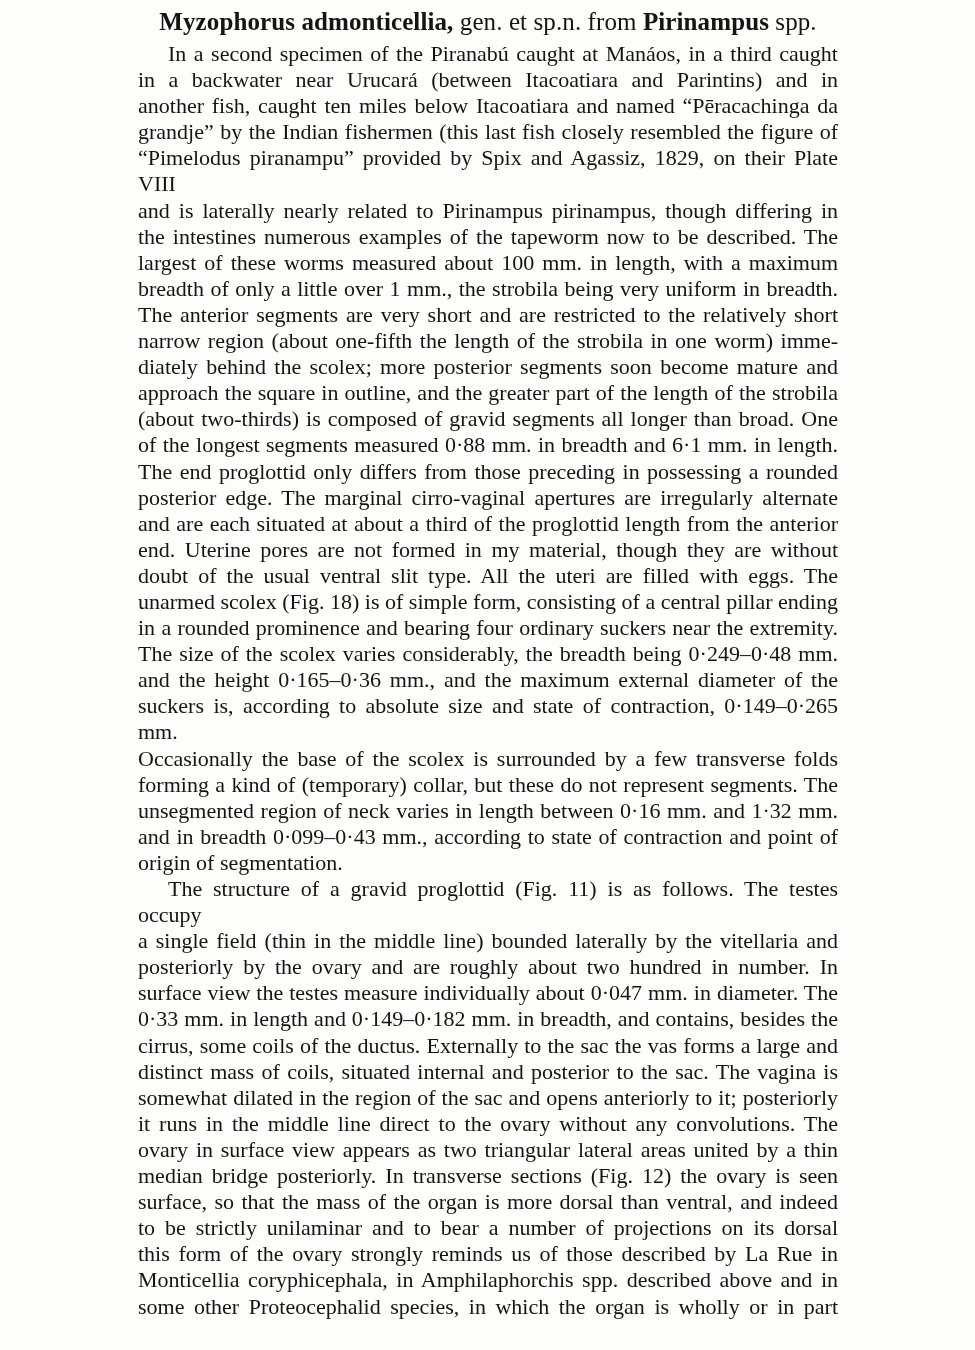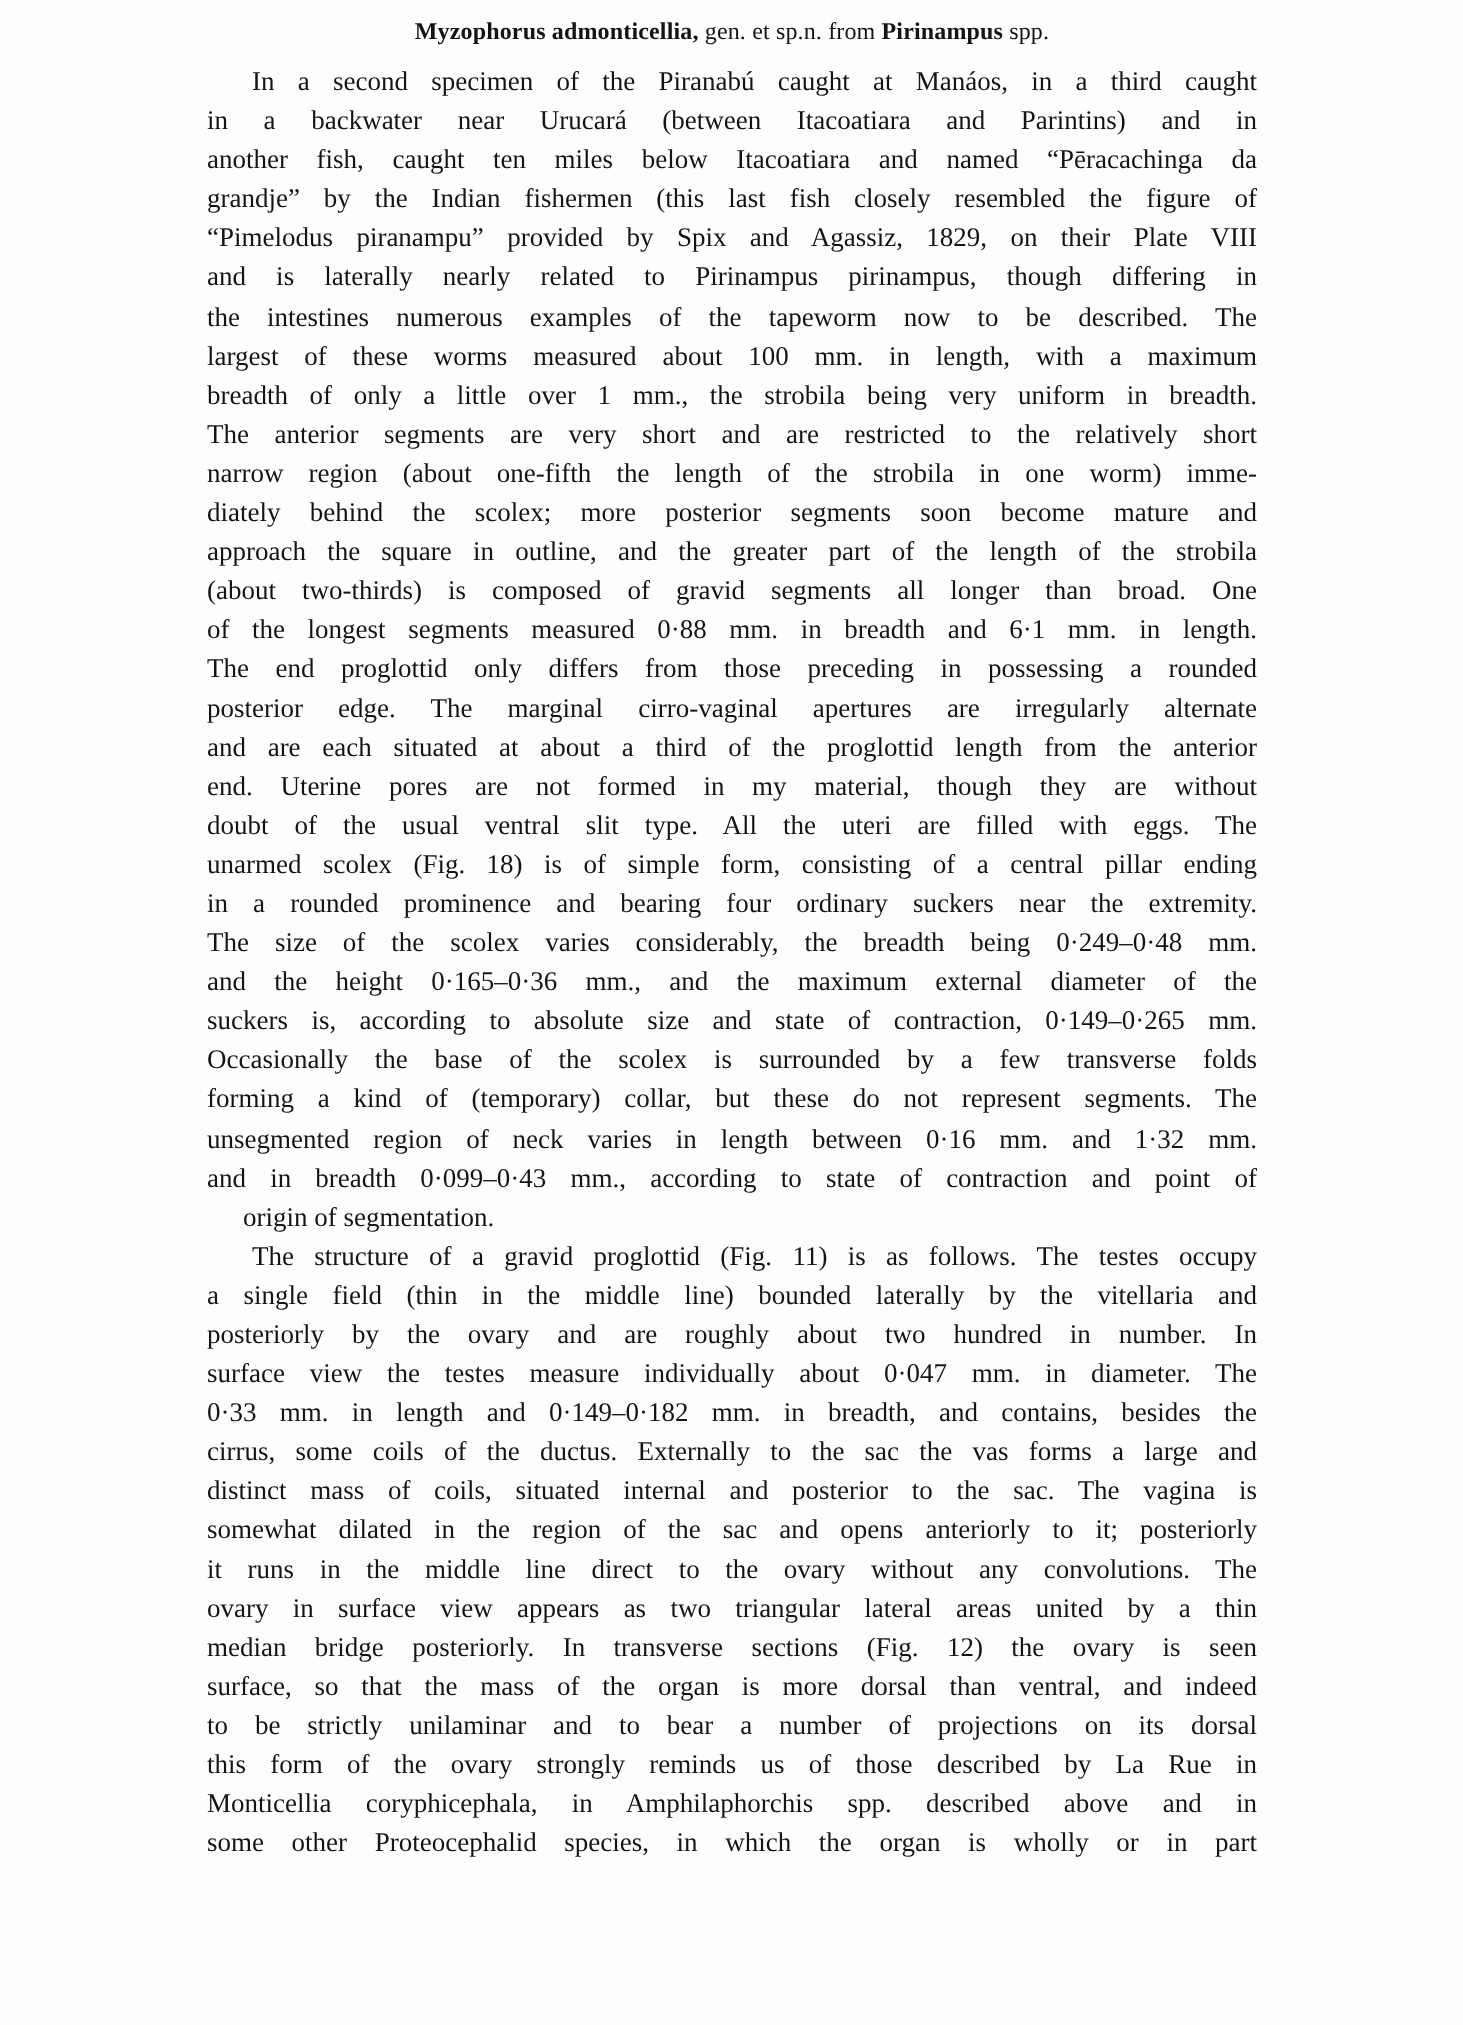--- a/index.html
+++ b/index.html
@@ -15,40 +15,39 @@
     color: #161412;
     overflow: hidden;
   }
   .page {
     position: absolute;
     left: 138px;
     top: 8px;
     width: 700px;
   }
   .title {
-    font-size: 16px;
+    font-size: 25px;
     line-height: 27px;
     text-align: center;
     margin-bottom: 6px;
     letter-spacing: 0.1px;
   }
   .paragraphs { }
   .paragraph { }
   .line {
-    font-size: 18px;
+    font-size: 22px;
     line-height: 26.1px;
     text-align: justify;
     text-align-last: justify;
     white-space: normal;
     letter-spacing: 0px;
   }
   .line.left {
     text-align: left;
     text-align-last: left;
-    margin-left: 24px;
   }
   .line.indent {
     text-indent: 30px;
   }
   .it { }
   .bd { font-weight: bold; }
 </style>
 </head>
 <body style="background: rgb(253, 253, 252); color: rgb(22, 20, 18);">
 

